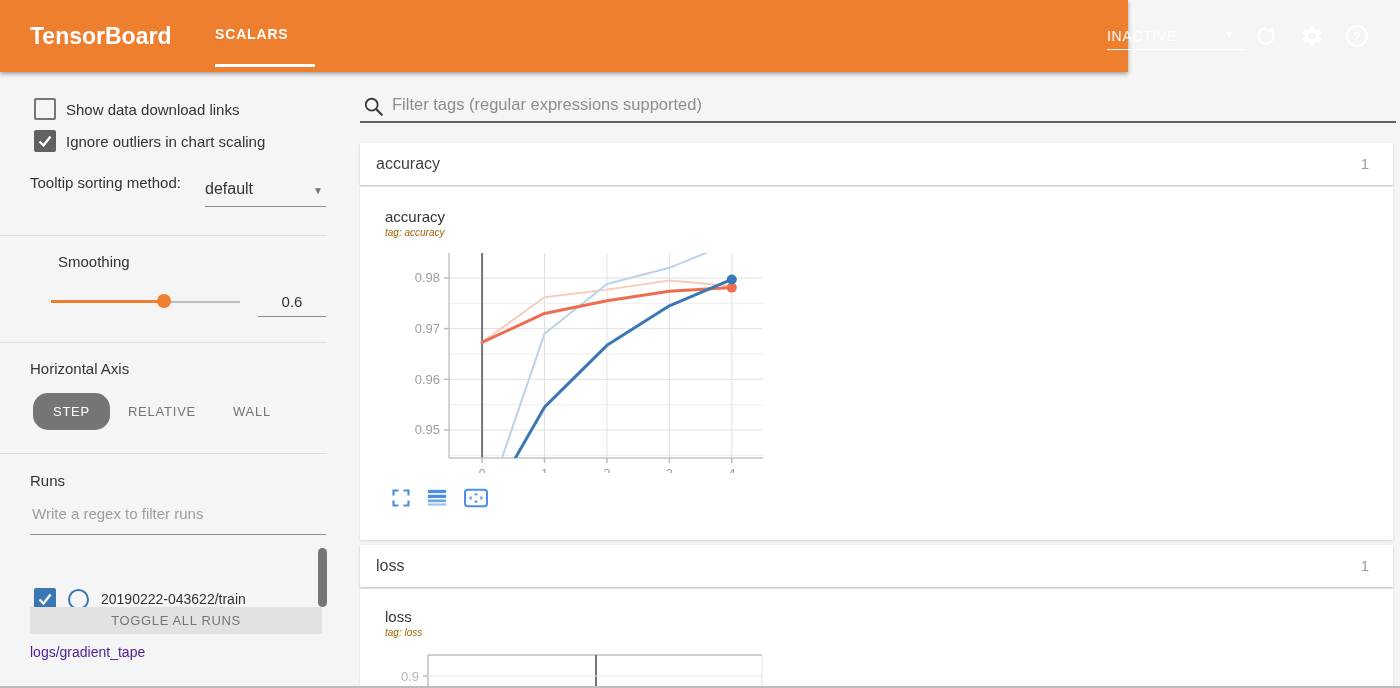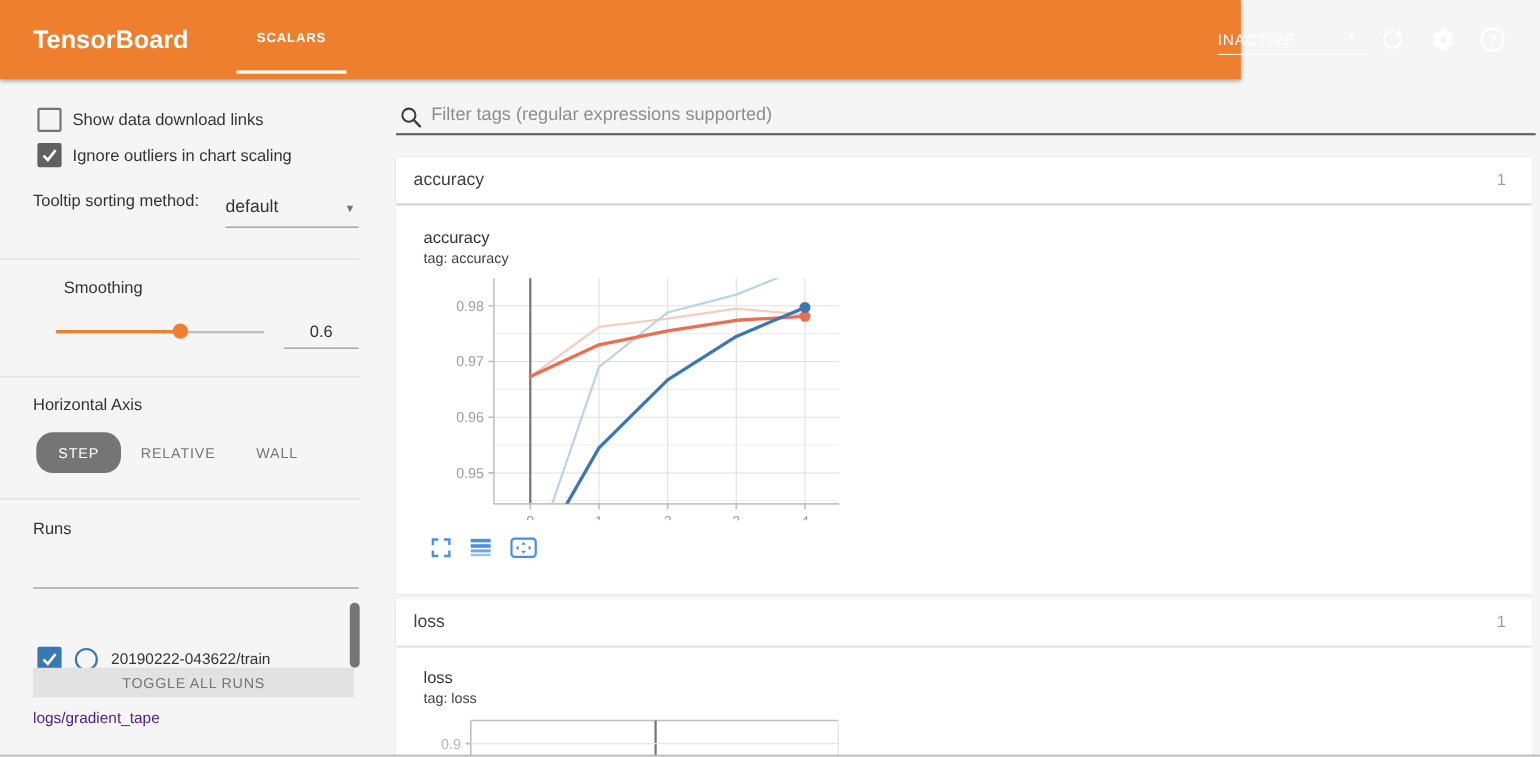--- a/index.html
+++ b/index.html
@@ -3,22 +3,22 @@
 <meta charset="utf-8">
 <style>
   html,body{margin:0;padding:0;}
   body{width:1400px;height:688px;overflow:hidden;background:#f5f5f5;
        font-family:"Liberation Sans",sans-serif;position:relative;}
   .abs{position:absolute;}
   
   .header{position:absolute;left:0;top:0;width:1128px;height:72px;background:#ee7f2f;
           box-shadow:0 2px 4px rgba(0,0,0,.35);z-index:20;}
   .app-title{position:absolute;left:30px;top:0;line-height:72px;color:#fff;font-size:23px;font-weight:bold;}
-  .tab{position:absolute;left:215px;top:0;width:100px;text-align:center;line-height:68px;
-       color:#fff;font-size:12px;font-weight:bold;letter-spacing:.06em;cursor:pointer;}
+  .tab{position:absolute;left:215px;top:0;width:100px;line-height:68px;
+       color:#fff;font-size:14px;font-weight:bold;letter-spacing:.06em;cursor:pointer;}
   .tab-underline{position:absolute;left:215px;top:64px;width:100px;height:3px;background:#fff;}
   .status{position:absolute;left:1107px;top:0;width:140px;height:72px;color:#fff;cursor:pointer;}
   .status-label{position:absolute;left:0;top:28px;font-size:14px;letter-spacing:.05em;}
   .status-caret{position:absolute;left:117px;top:29px;font-size:10px;}
   .status-underline{position:absolute;left:0;top:49px;width:138px;height:1px;background:rgba(255,255,255,.95);}
   .hicon{position:absolute;top:24px;width:24px;height:24px;cursor:pointer;}
   
   .sidebar{position:absolute;left:0;top:72px;width:345px;height:616px;background:#f5f5f5;}
   .sb-row{position:absolute;left:34px;display:flex;align-items:center;gap:10px;}
   .sb-label{font-size:15px;color:#333;}
@@ -54,21 +54,21 @@
   .tag-filter-underline{position:absolute;left:0;top:49px;width:1036px;height:2px;background:#616161;}
   .tag-input{position:absolute;left:30px;top:22px;width:960px;border:none;background:transparent;outline:none;
              font-size:16.5px;color:#333;font-family:"Liberation Sans",sans-serif;}
   .tag-input::placeholder{color:#8d8d8d;}
   .section-header{position:absolute;left:0;width:1033px;height:42px;background:#fff;
                   box-shadow:0 1px 2px rgba(0,0,0,.22);cursor:pointer;}
   .section-title{position:absolute;left:16px;top:0;line-height:42px;font-size:16px;color:#424242;}
   .section-count{position:absolute;right:24px;top:0;line-height:42px;font-size:15px;color:#9e9e9e;}
   .section-panel{position:absolute;left:0;width:1033px;background:#fff;box-shadow:0 1px 2px rgba(0,0,0,.12);}
   .chart-title{position:absolute;left:25px;font-size:15px;color:#333;}
-  .chart-tag{position:absolute;left:25px;font-size:13px;color:#404040;}
+  .chart-tag{position:absolute;left:25px;font-size:10px;color:#a16207;font-style:italic;}
   .chart-toolbar{position:absolute;left:31px;top:300px;display:flex;gap:15px;align-items:center;}
   .tool-icon{cursor:pointer;}
   .page-bottom-line{position:absolute;left:0;top:686px;width:1400px;height:2px;background:#bdbdbd;z-index:30;}
 </style>
 </head>
 <body>
 
 <div class="header">
   <div class="app-title">TensorBoard</div>
   <div class="tab">SCALARS</div>
@@ -128,20 +128,21 @@
   <div class="divider" style="top:270px;"></div>
 
   <div class="abs sb-label" style="left:30px;top:288px;">Horizontal Axis</div>
   <div class="axis-btn selected" style="left:33px;width:77px;">STEP</div>
   <div class="axis-btn" style="left:118px;width:88px;">RELATIVE</div>
   <div class="axis-btn" style="left:218px;width:68px;">WALL</div>
 
   <div class="divider" style="top:381px;"></div>
 
   <div class="abs sb-label" style="left:30px;top:400px;">Runs</div>
+  <input class="sb-input abs" style="left: 30px; top: 432px; width: 290px;" placeholder="Write a regex to filter runs">
   <div class="input-underline" style="left:30px;top:462px;width:296px;"></div>
 
 
   <div class="sb-row" style="top:516px;gap:12px;">
     <div class="cb checked" style="background: rgb(58, 119, 181); border-color: rgb(58, 119, 181);">
       <svg width="18" height="18" viewBox="0 0 18 18">
           <polyline points="3.5,9.5 7.5,13.5 14.5,4.5" fill="none" stroke="#fff" stroke-width="2.4"></polyline>
         </svg>
     </div>
     <div class="circle" style="border-color: rgb(58, 119, 181);"></div>

